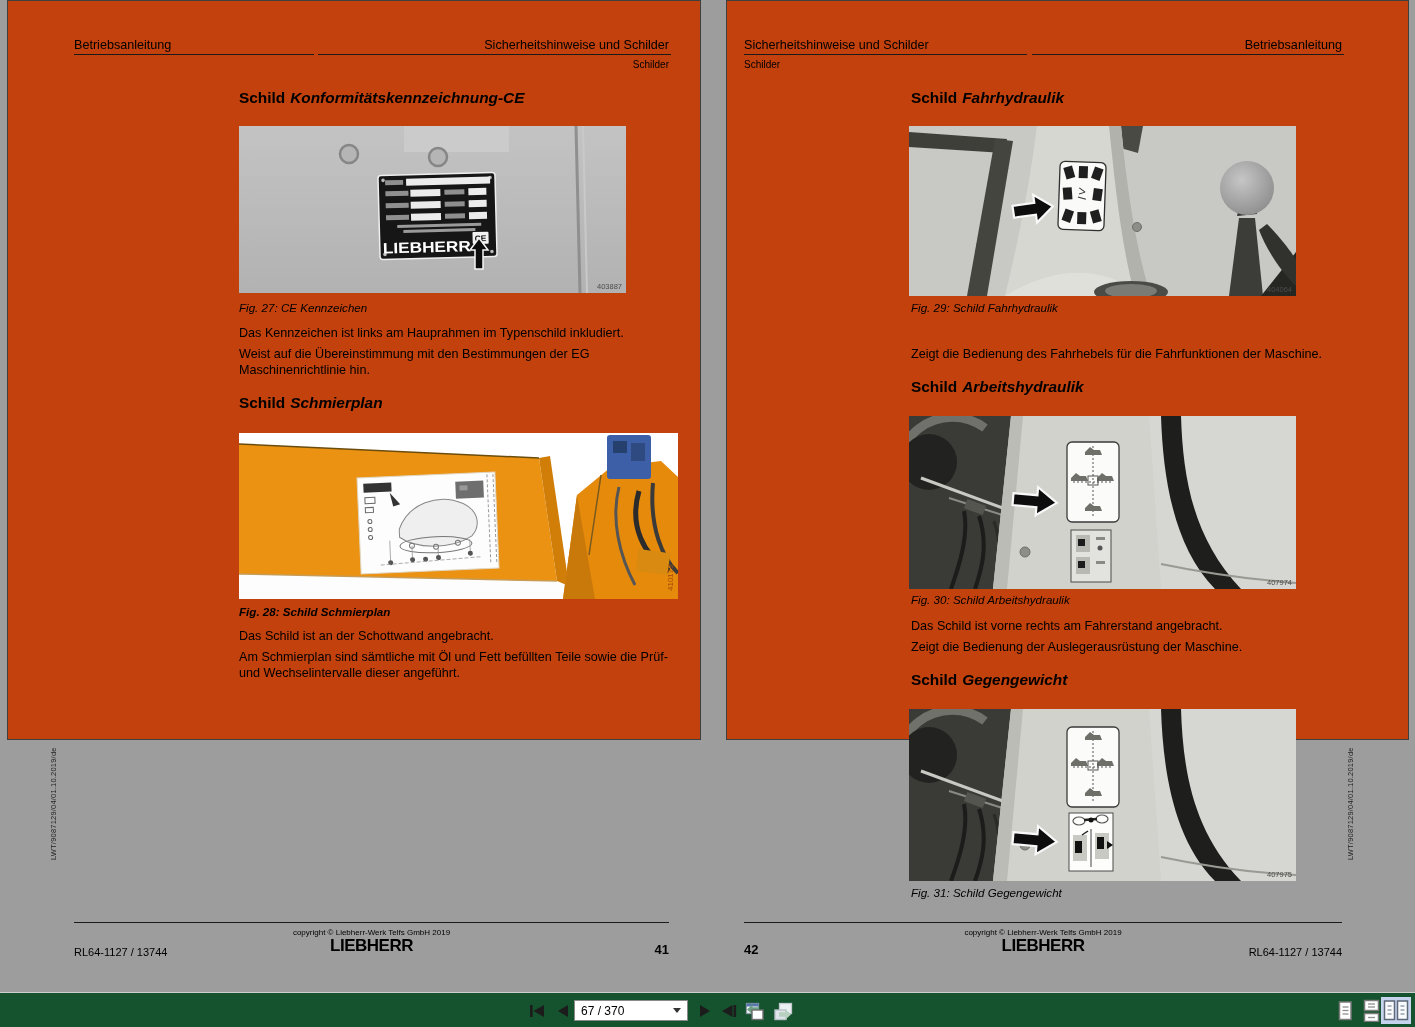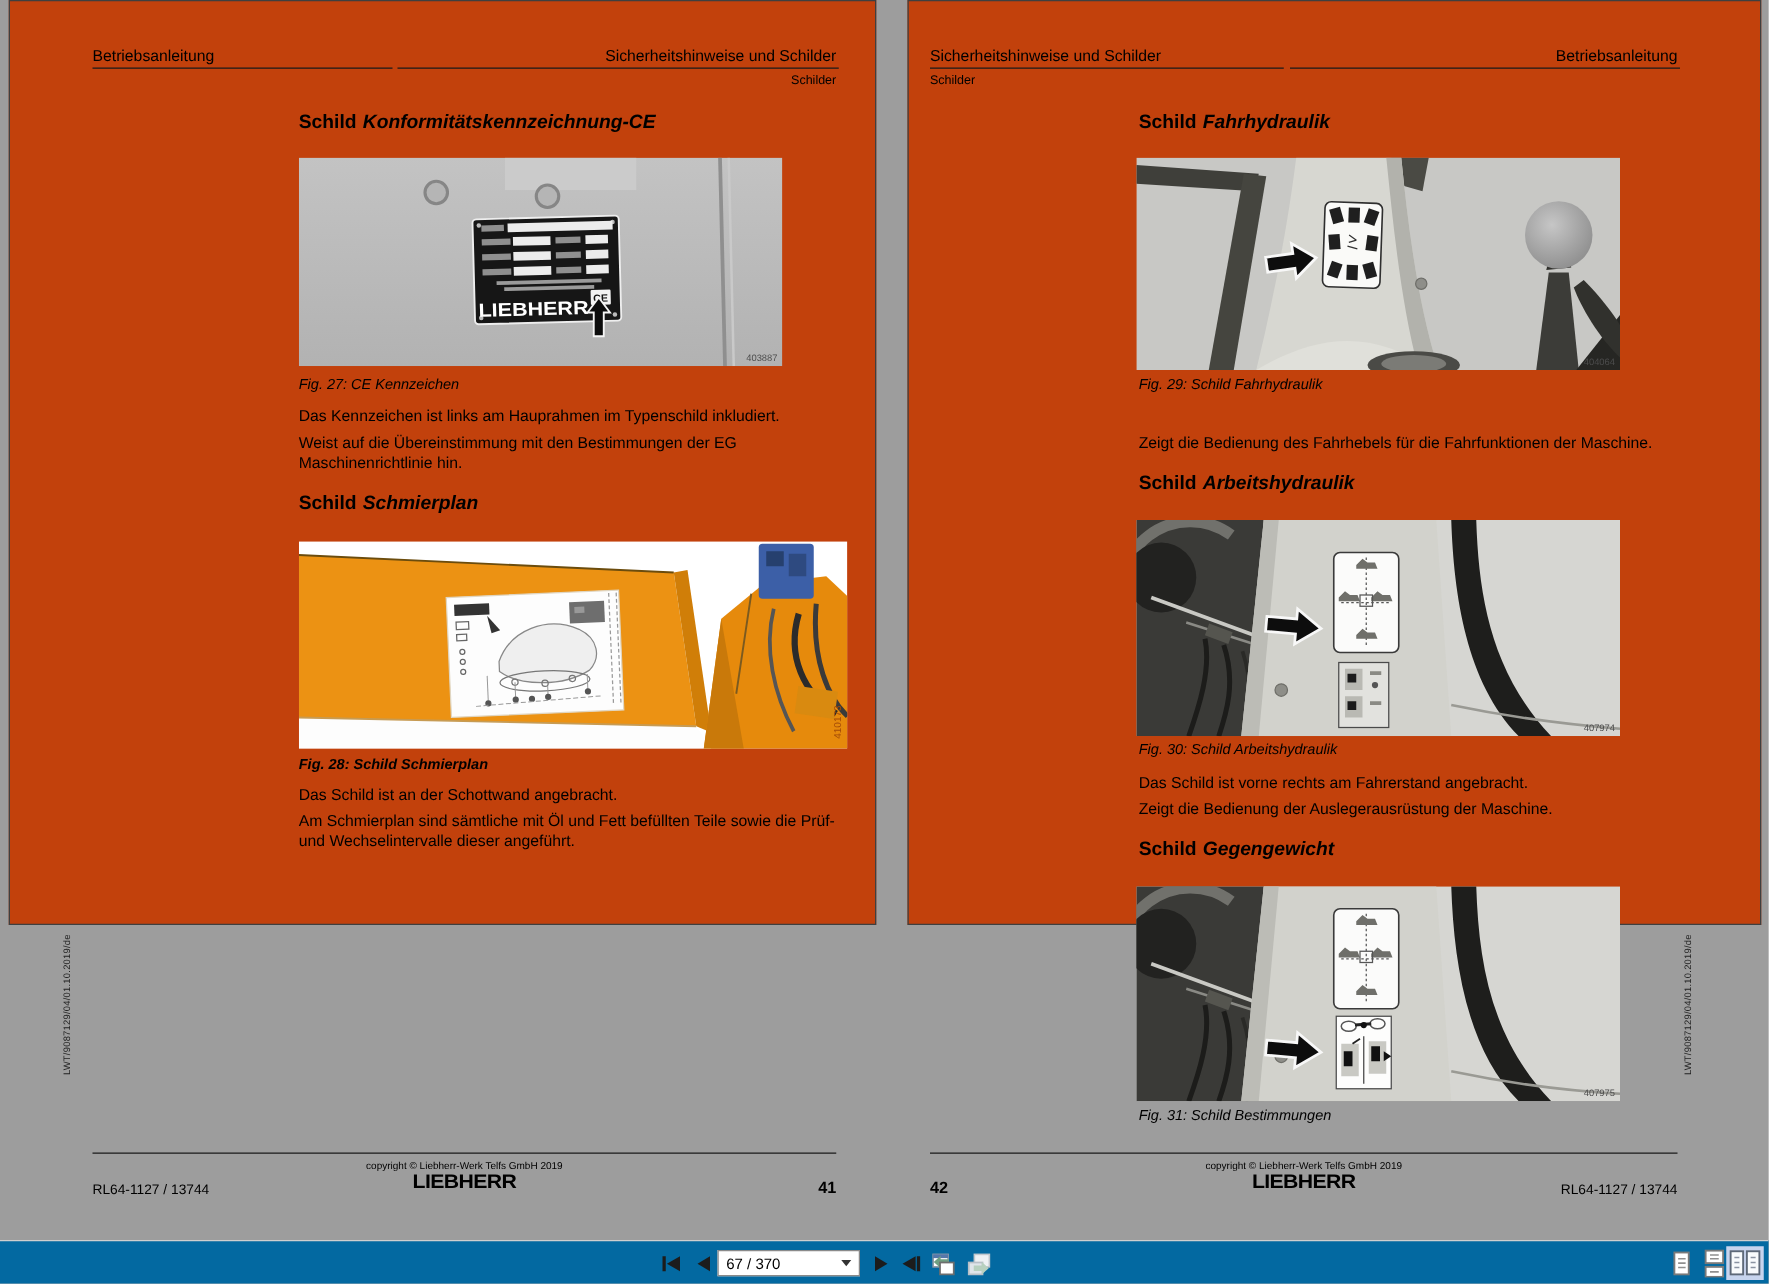--- a/index.html
+++ b/index.html
@@ -42,21 +42,21 @@
   #page-right .foot-rule { left:17px; right:66px; }
   .foot-center { position:absolute; top:927px; text-align:center; }
   #page-left  .foot-center { left:66px; right:31px; }
   #page-right .foot-center { left:17px; right:66px; }
   .foot-copy { font-size:8px; color:#000; }
   .foot-logo { font-size:17px; font-weight:900; letter-spacing:-.5px; color:#000; transform:scaleY(.92); line-height:17px; }
   .foot-ref  { position:absolute; top:945px; font-size:11px; color:#000; }
   .foot-num  { position:absolute; top:941px; font-size:13px; font-weight:bold; color:#000; }
 
   
-  .toolbar { position:absolute; left:0; bottom:0; width:1415px; height:35px; background:#0369a1; border-top:1px solid #cfcfcf; }
+  .toolbar { position:absolute; left:0; bottom:0; width:1415px; height:35px; background:#14532d; border-top:1px solid #cfcfcf; }
   .tb-btn { position:absolute; top:7px; width:22px; height:22px; display:flex; align-items:center; justify-content:center; }
   .page-box { position:absolute; left:574px; top:7px; width:114px; height:21px; background:#fff; border:1px solid #8a8a8a;
               font-size:12px; color:#000; display:flex; align-items:center; padding:0 6px; }
   .page-box .caret { margin-left:auto; width:0; height:0; border-left:4px solid transparent; border-right:4px solid transparent; border-top:5px solid #333; }
   .view-btn { position:absolute; top:4px; width:30px; height:27px; display:flex; align-items:center; justify-content:center; }
   .view-btn.active { background:#c7d4ee; }
 </style>
 </head>
 <body>
 
@@ -351,21 +351,21 @@
           <path d="M173,126 l6,-4" stroke="#222" stroke-width="1.5"></path>
           <rect x="186" y="124" width="14" height="26" fill="#c9c9c3"></rect>
           <rect x="188" y="128" width="7" height="12" fill="#111"></rect>
           <polygon points="198,132 204,136 198,140" fill="#111"></polygon>
         </g>
         <polygon transform="rotate(5 126 130)" points="104,125 128,125 128,117 148,131 128,145 128,137 104,137" fill="#0d0d0d" stroke="#f8f8f8" stroke-width="2.2"></polygon>
         <text x="383" y="168" text-anchor="end" font-size="7.5" fill="#4c4c4c">407975</text>
       </svg>
     </div>
 
-    <div class="cap" style="top:885px;">Fig. 31: Schild Bestimmungen</div>
+    <div class="cap" style="top:885px;">Fig. 31: Schild Gegengewicht</div>
 
     <div class="margin-code">LWT/9087129/04/01.10.2019/de</div>
 
     <div class="foot-rule"></div>
     <div class="foot-center">
       <div class="foot-copy">copyright © Liebherr-Werk Telfs GmbH 2019</div>
       <div class="foot-logo">LIEBHERR</div>
     </div>
     <div class="foot-num" style="left:17px;">42</div>
     <div class="foot-ref" style="right:66px;">RL64-1127 / 13744</div>

